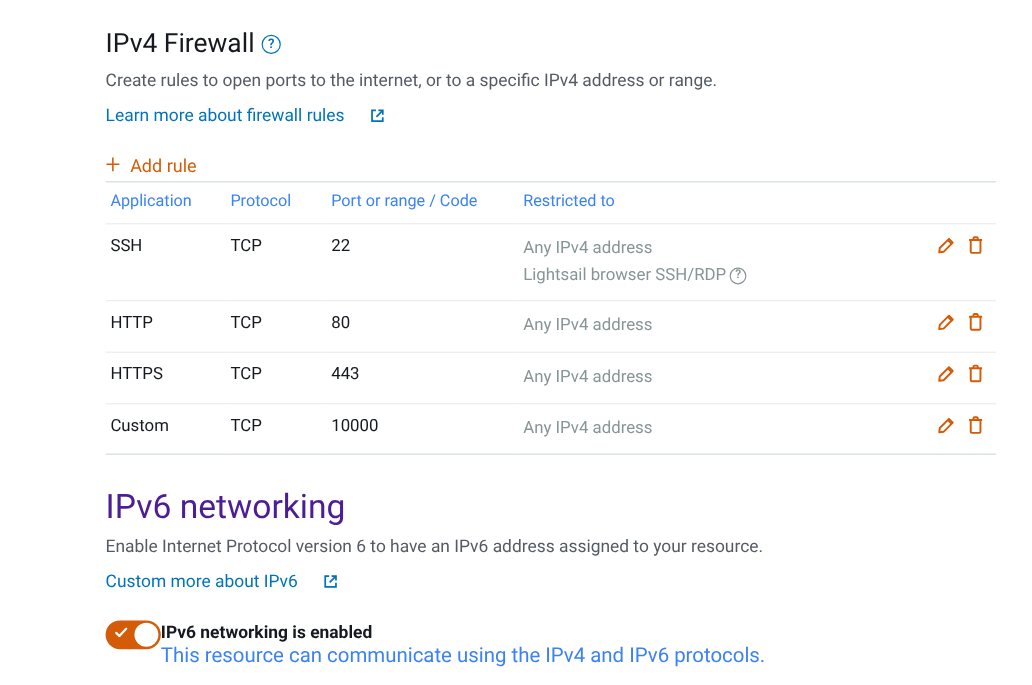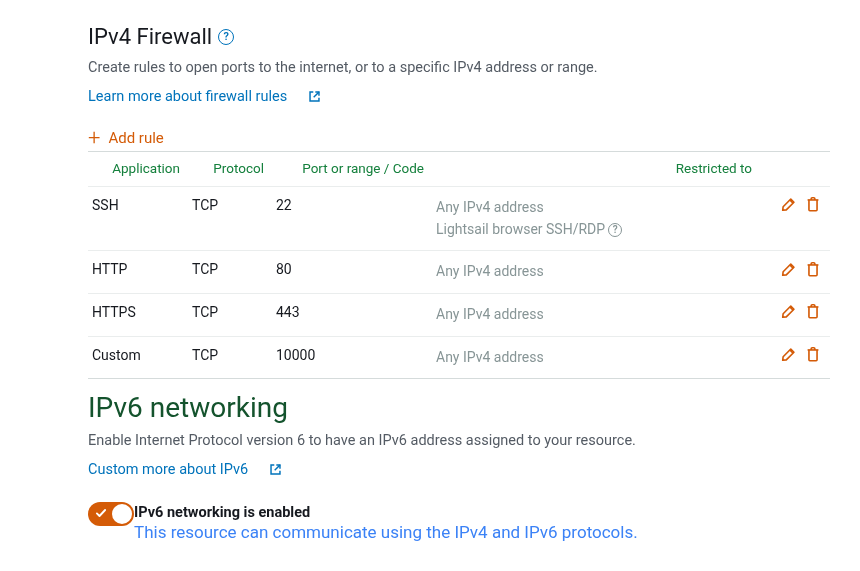--- a/index.html
+++ b/index.html
@@ -22,22 +22,22 @@
     font-weight: 400;
     color: #16191f;
     margin: 0 0 8px 0;
     display: flex;
     align-items: center;
     gap: 6px;
   }
   h2.big-title {
     font-size: 28px;
     font-weight: 400;
-    color: #14532d;
-    margin: 12px 0 6px 0;
+    color: #4c1d95;
+    margin: 27px 0 6px 0;
   }
   .help-icon {
     width: 16px;
     height: 16px;
     border: 1px solid #0073bb;
     border-radius: 50%;
     color: #0073bb;
     font-size: 11px;
     line-height: 14px;
     text-align: center;
@@ -92,23 +92,23 @@
     font-size: 22px;
     line-height: 18px;
     font-weight: 300;
   }
   table.rules {
     width: 100%;
     border-collapse: collapse;
     margin-top: 2px;
   }
   table.rules th {
-    text-align: right;
+    text-align: left;
     font-weight: 400;
-    color: #15803d;
+    color: #3b82f6;
     font-size: 13.5px;
     padding: 8px 8px 10px 4px;
     border-top: 1px solid #d5dbdb;
     border-bottom: 1px solid #eaeded;
   }
   table.rules td {
     text-align: left;
     font-size: 14px;
     color: #16191f;
     padding: 10px 8px 10px 4px;

